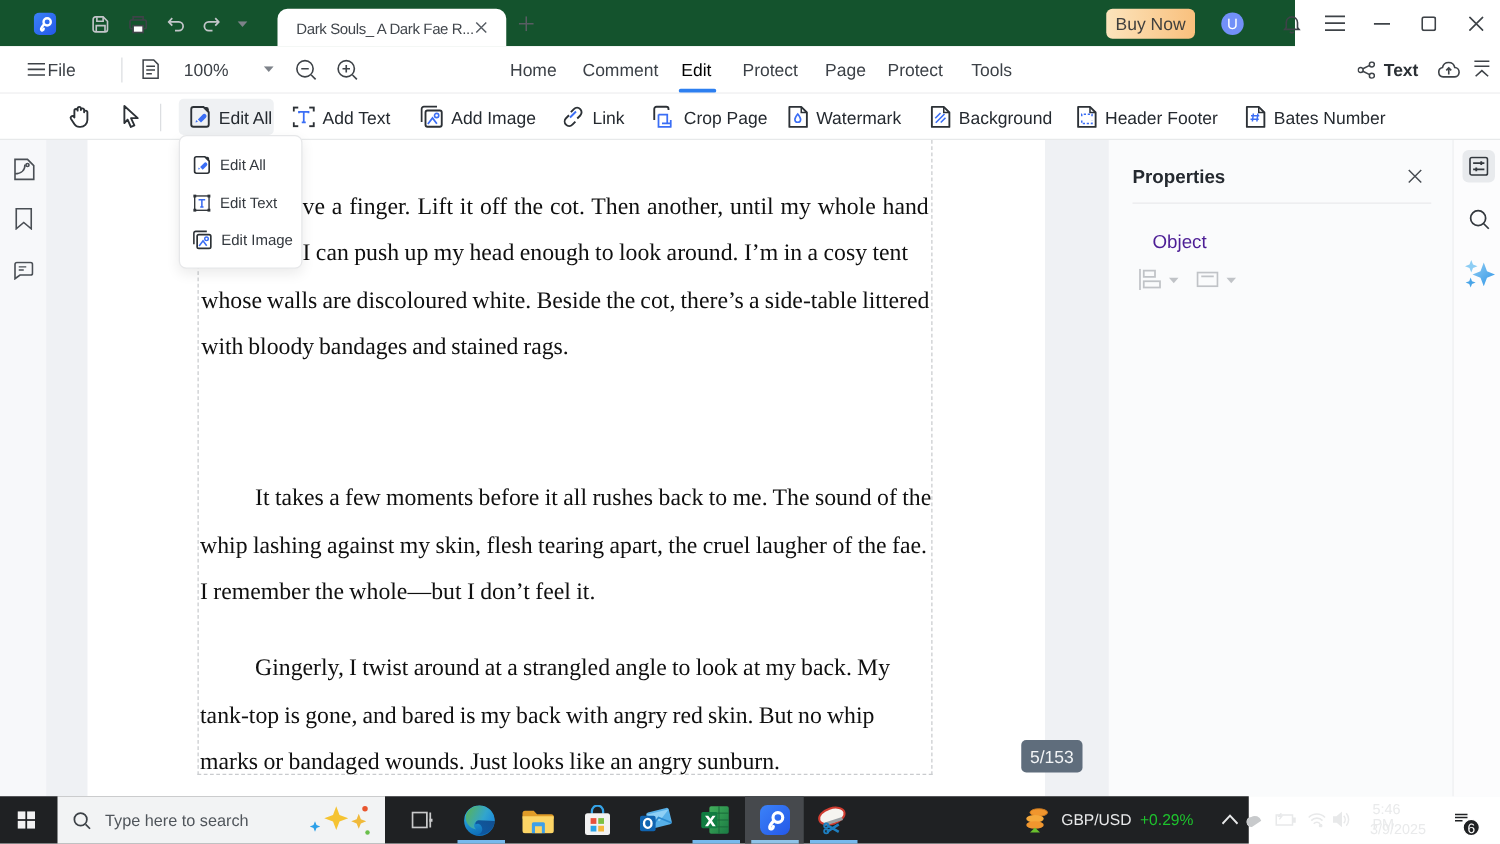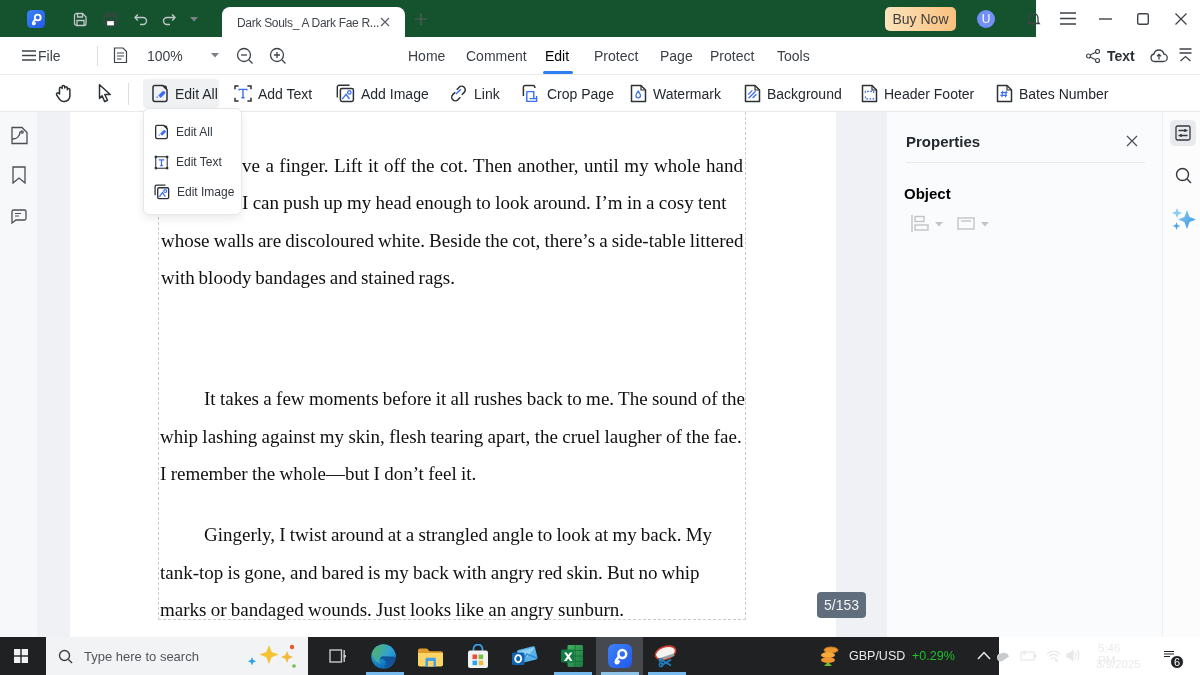--- a/index.html
+++ b/index.html
@@ -266,21 +266,21 @@
     <div class="dline" id="L10" style="left:160px;top:451px;word-spacing:-0.66px">tank-top is gone, and bared is my back with angry red skin. But no whip</div>
     <div class="dline" id="L11" style="left:160px;top:488px;word-spacing:-0.45px">marks or bandaged wounds. Just looks like an angry sunburn.</div>
 
     <div id="pagenum">5/153</div>
     <div id="panel">
       <div class="abs" style="left:19px;top:21px;font-size:15px;font-weight:bold;color:#24292f">Properties</div>
       <svg class="abs" style="left:239px;top:23px" width="12" height="12" viewBox="0 0 12 12" stroke="#4a4f55" stroke-width="1.2">
           <path d="M1 1 L11 11 M11 1 L1 11"></path>
         </svg>
       <div class="abs" style="left:19px;top:50px;width:239px;height:1px;background:#e9eaec"></div>
-      <div class="abs" style="left:17px;top:73px;font-size:15px;font-weight:bold;color:#000000">Object</div>
+      <div class="abs" style="left:35px;top:73px;font-size:15px;font-weight:normal;color:#4c1d95">Object</div>
       <svg class="abs" style="left:24px;top:103px" width="18" height="17" viewBox="0 0 18 17" fill="none" stroke="#c0c3c7" stroke-width="1.4">
           <path d="M1 0 V17"></path>
           <rect x="4" y="1.5" width="9" height="5"></rect>
           <rect x="4" y="10" width="13" height="5"></rect>
         </svg>
       <svg class="abs" style="left:48px;top:110px" width="8" height="5" viewBox="0 0 8 5">
           <path d="M0 0 L4 4.5 L8 0z" fill="#c0c3c7"></path>
         </svg>
       <svg class="abs" style="left:70px;top:105px" width="18" height="13" viewBox="0 0 18 13" fill="none" stroke="#c0c3c7" stroke-width="1.4">
           <rect x="1" y="1" width="16" height="11"></rect>

